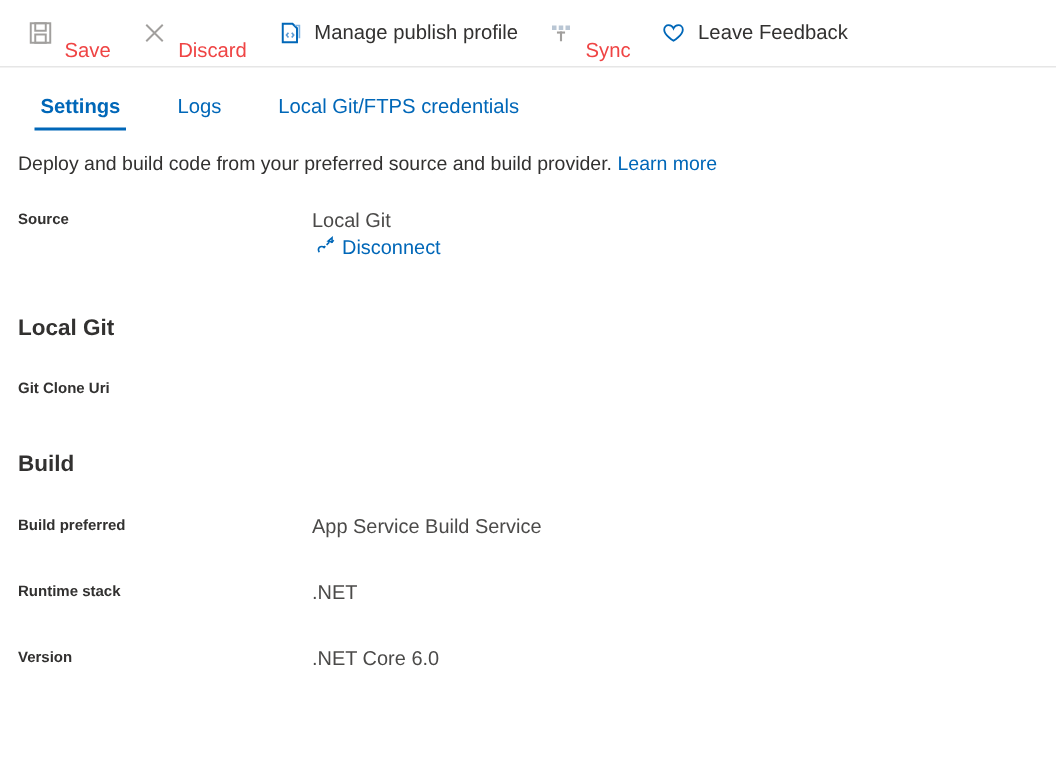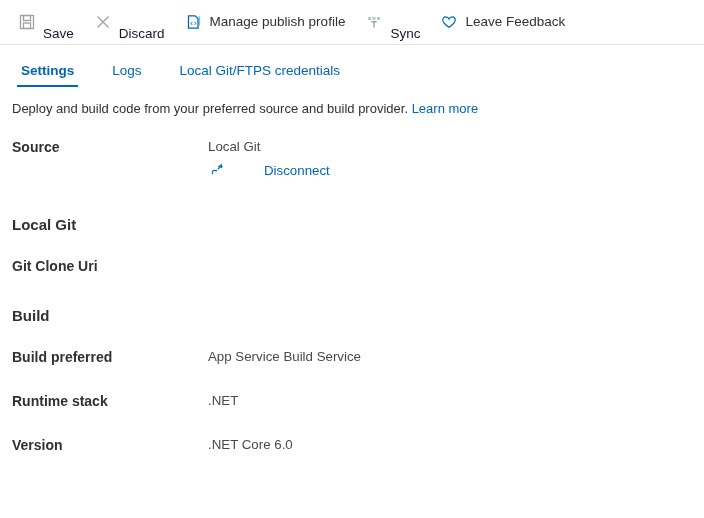--- a/index.html
+++ b/index.html
@@ -39,27 +39,27 @@
     width: 18px;
     height: 18px;
     margin-right: 7px;
     display: inline-flex;
     align-items: center;
     justify-content: center;
     flex: none;
   }
   .tb-label { line-height: 1; }
   .tb-item.enabled .tb-label { color: #323130; }
-  .tb-item.disabled .tb-label { color: #0f172a; margin-top: 24px; }
+  .tb-item.disabled .tb-label { color: #ef4444; margin-top: 24px; }
 
   
   .tabs {
     display: flex;
     align-items: flex-end;
-    padding-left: 17px;
+    padding-left: 23px;
     height: 42px;
     box-sizing: border-box;
   }
   .tab {
     position: relative;
     font-size: 13.5px;
     color: #0067b8;
     padding: 0 4px 9px 4px;
     margin-right: 30px;
     cursor: pointer;
@@ -96,43 +96,42 @@
 
   .row {
     display: flex;
     align-items: flex-start;
     padding-left: 12px;
     margin-bottom: 12px;
   }
   .row-label {
     width: 196px;
     flex: none;
-    font-size: 14px;
+    font-size: 10px;
     font-weight: bold;
     color: #323130;
     line-height: 18px;
   }
   .row-value {
     font-size: 13.3px;
     color: #4b4a49;
     line-height: 18px;
   }
   .section-head {
     padding-left: 12px;
     font-size: 15px;
     font-weight: bold;
     color: #323130;
   }
 
   .link-row {
     display: flex;
     align-items: center;
-    margin-top: 6px;
-    cursor: pointer;
-    gap: 36px;
+    margin-top: 0;
+    cursor: pointer;
   }
   .link-ico {
     width: 16px;
     height: 16px;
     margin-right: 4px;
     display: inline-flex;
     align-items: center;
     justify-content: center;
     flex: none;
   }

